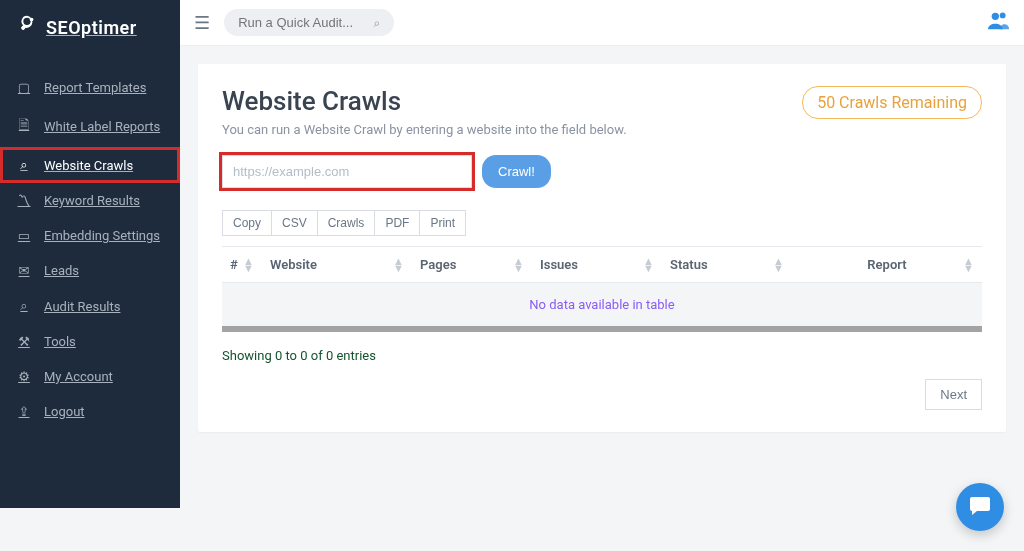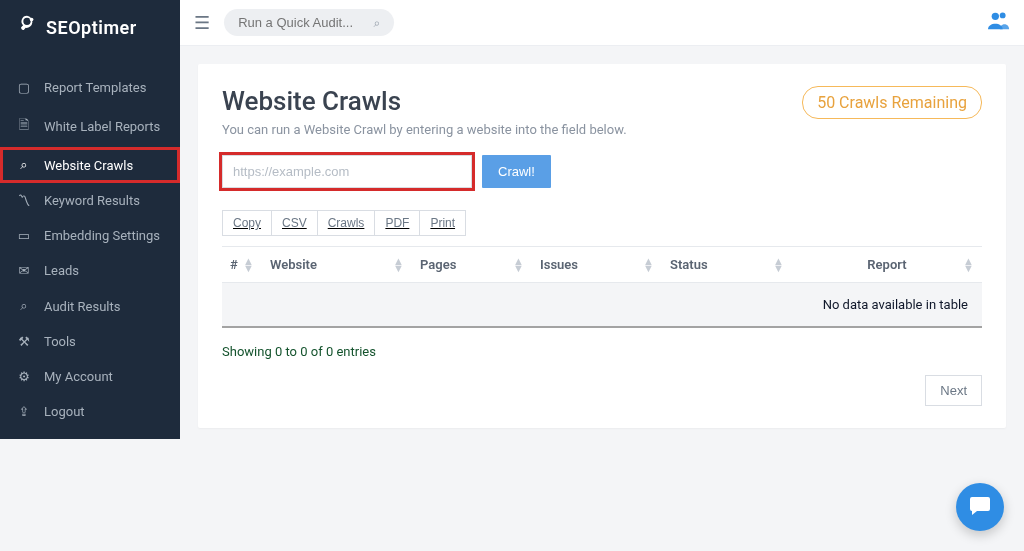--- a/index.html
+++ b/index.html
@@ -1,18 +1,18 @@
 <!DOCTYPE html>
 <html><head>
 <meta charset="utf-8">
 <style>
 * { box-sizing: border-box; margin: 0; padding: 0; }
 body { font-family: -apple-system, BlinkMacSystemFont, "Segoe UI", Roboto, sans-serif; background: #f4f5f7; width: 1024px; height: 551px; overflow: hidden; }
 
-.sidebar { position: fixed; left: 0; top: 0; width: 180px; height: 439px; background: #1e2b3c; color: #a8b2bd; }
+.sidebar { position: fixed; left: 0; top: 0; width: 180px; height: 508px; background: #1e2b3c; color: #a8b2bd; text-decoration: underline; }
 .logo-wrap { padding: 14px 16px; display: flex; align-items: center; gap: 8px; }
 .logo-icon svg { width: 22px; height: 22px; }
 .logo-text { color: #fff; font-size: 18px; font-weight: 600; letter-spacing: 0.5px; }
 .nav { margin-top: 16px; }
 .nav-item { display: flex; align-items: center; gap: 12px; padding: 10px 16px; font-size: 13px; cursor: pointer; color: #a8b2bd; }
 .nav-item.active { color: #fff; }
 .nav-item .icon { width: 16px; display: flex; justify-content: center; }
 .nav-item.highlighted { outline: 3px solid #d52b2b; outline-offset: -3px; }
 
 .topbar { position: fixed; left: 180px; top: 0; right: 0; height: 46px; background: #fff; border-bottom: 1px solid #eceef2; display: flex; align-items: center; padding: 0 14px; gap: 14px; }
@@ -24,35 +24,35 @@
 
 .main { position: fixed; left: 180px; top: 46px; right: 0; bottom: 0; padding: 18px; overflow: auto; }
 .card { background: #fff; border-radius: 2px; padding: 22px 24px; box-shadow: 0 1px 2px rgba(0,0,0,0.04); }
 .page-header { display: flex; align-items: flex-start; justify-content: space-between; }
 .page-title { font-size: 26px; font-weight: 500; color: #3a4350; }
 .subtitle { font-size: 13px; color: #8a93a0; margin-top: 6px; }
 .badge { border: 1px solid #f6b95a; color: #e8a23d; font-size: 16px; padding: 6px 14px; border-radius: 16px; background: #fff; }
 .crawl-row { display: flex; gap: 10px; margin-top: 18px; }
 .url-input { width: 250px; padding: 8px 10px; font-size: 13px; border: 1px solid #d9dde3; outline: 3px solid #d52b2b; color: #555; }
 .url-input::placeholder { color: #b5bcc5; }
-.crawl-btn { background: #5cababf0; background: #5c9fe8; color: #fff; border: none; padding: 8px 16px; font-size: 13px; border-radius: 1px; cursor: pointer; }
+.crawl-btn { background: #5cababf0; background: #5c9fe8; color: #fff; border: none; padding: 8px 16px; font-size: 13px; border-radius: 14px; cursor: pointer; }
 .crawl-btn { background: #5a9fe6; }
 
-.table-controls { display: flex; align-items: center; justify-content: space-between; margin-top: 22px; text-decoration: underline; }
+.table-controls { display: flex; align-items: center; justify-content: space-between; margin-top: 22px; }
 .export-btns { display: flex; gap: 0; }
 .export-btns button { background: #fff; border: 1px solid #d9dde3; padding: 5px 10px; font-size: 12px; color: #6b7785; cursor: pointer; margin-left: -1px; }
 .export-btns button:first-child { margin-left: 0; }
 .search-wrap { display: flex; align-items: center; gap: 6px; font-size: 13px; color: #6b7785; }
 .search-wrap input { border: 1px solid #d9dde3; padding: 5px 8px; font-size: 13px; width: 130px; }
 
 table { width: 100%; border-collapse: collapse; margin-top: 10px; }
 th { text-align: left; font-size: 13px; font-weight: 600; color: #5a6472; padding: 10px 8px; border-top: 1px solid #e6e9ed; border-bottom: 1px solid #e6e9ed; background: #fff; position: relative; }
 th.center { text-align: center; }
 th .sort { position: absolute; right: 8px; top: 50%; transform: translateY(-50%); color: #c6ccd4; font-size: 11px; line-height: 7px; }
-td.empty { text-align: right; padding: 14px; font-size: 13px; color: #0f172a; background: #f4f5f7; border-bottom: 2px solid #a3a3a3; }
+td.empty { text-align: center; padding: 14px; font-size: 13px; color: #8b5cf6; background: #f4f5f7; border-bottom: 6px solid #a3a3a3; }
 .showing { font-size: 13px; color: #14532d; margin-top: 16px; }
 .pagination { display: flex; justify-content: flex-end; gap: 0; margin-top: 16px; }
 .pagination button { background: #fff; border: 1px solid #d9dde3; padding: 7px 14px; font-size: 13px; color: #6b7785; cursor: pointer; margin-left: -1px; }
 
 .chat-bubble { position: fixed; right: 20px; bottom: 20px; width: 48px; height: 48px; border-radius: 50%; background: #2f8de4; display: flex; align-items: center; justify-content: center; color: #fff; box-shadow: 0 4px 12px rgba(0,0,0,0.2); cursor: pointer; }
 </style>
 </head>
 <body>
 
 <div class="sidebar">

